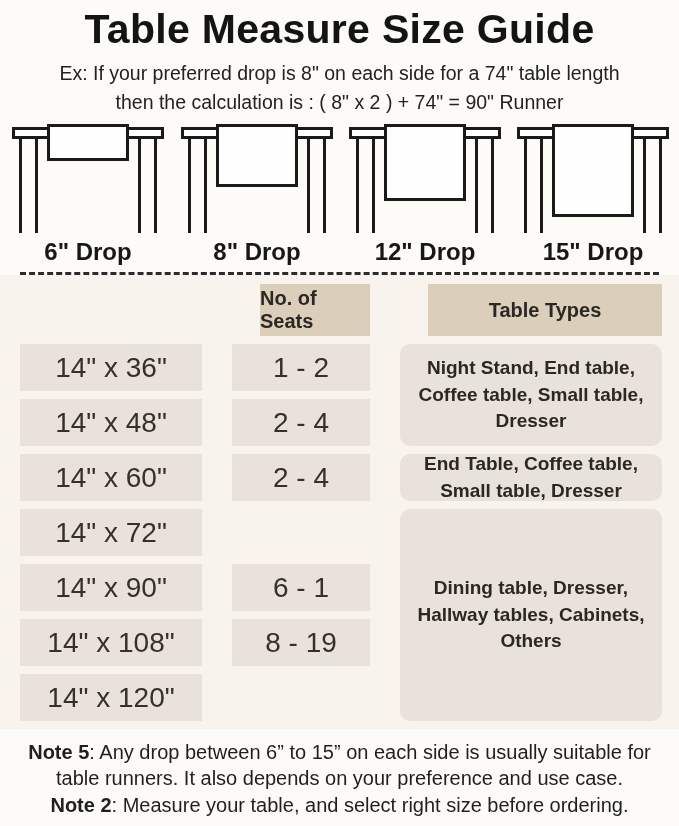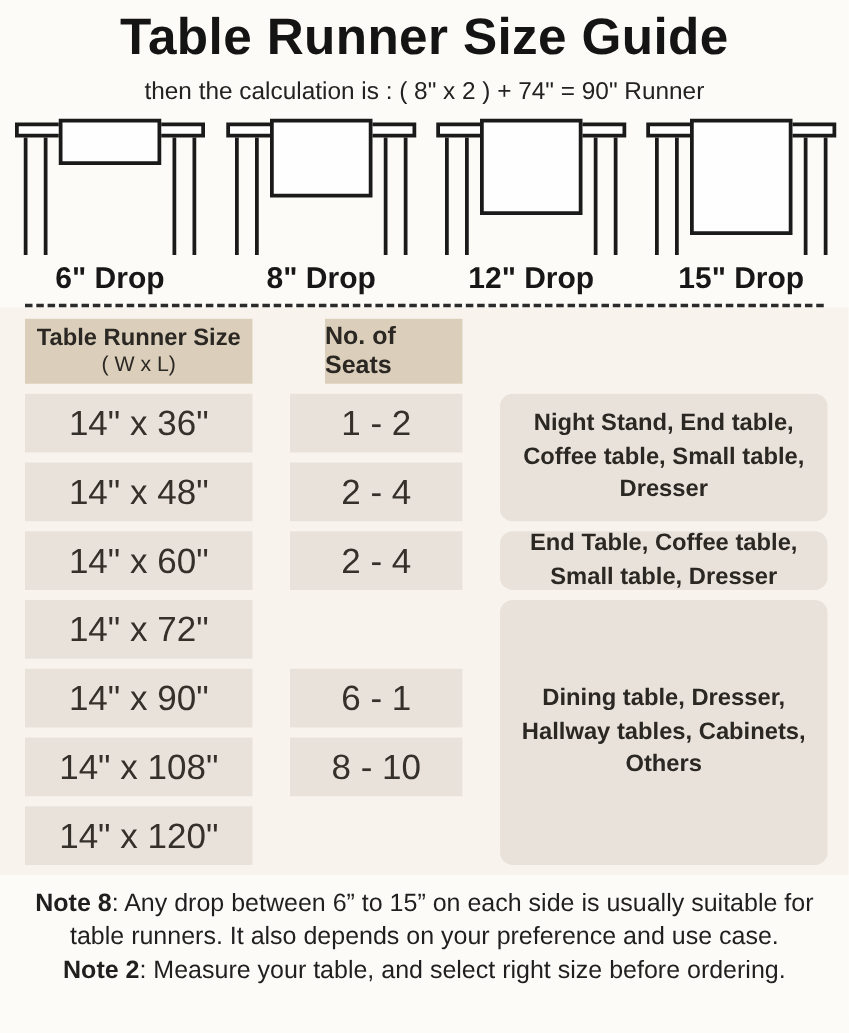--- a/index.html
+++ b/index.html
@@ -49,21 +49,22 @@
   .notes-band{padding:10px 6px 0;text-align:center;}
   .note{font-size:20px;line-height:1.32;margin:0 auto;max-width:662px;color:#1f1f1f;}
   .note b{font-weight:bold;}
 </style>
 </head>
 <body>
 
 <div class="page">
 
   <section class="top-band">
-    <h1 class="title">Table Runner Size Guide</h1>
+    <h1 class="title">Table Measure Size Guide</h1>
+    <p class="ex-line">Ex: If your preferred drop is 8" on each side for a 74" table length</p>
     <p class="ex-line">then the calculation is : ( 8" x 2 ) + 74" = 90" Runner</p>
 
     <div class="diagrams">
 
       <div class="diagram-unit u1">
         <div class="tableviz drop-6">
           <div class="leg l1"></div>
           <div class="leg l2"></div>
           <div class="leg r1"></div>
           <div class="leg r2"></div>
@@ -110,50 +111,47 @@
       </div>
 
     </div>
 
     <div class="dashed-divider"></div>
   </section>
 
   <section class="table-band">
     <div class="size-table">
 
-      <div class="hcell" style="grid-column:1;grid-row:1">
-        <span class="h-main">Table Runner Size</span>
-        <span class="h-sub">( W x L)</span>
-      </div>
       <div class="hcell simple" style="grid-column:2;grid-row:1">No. of Seats</div>
+      <div class="hcell simple" style="grid-column:3;grid-row:1">Table Types</div>
 
       <div class="cell size" style="grid-column:1;grid-row:2">14" x 36"</div>
       <div class="cell seats" style="grid-column:2;grid-row:2">1 - 2</div>
 
       <div class="cell size" style="grid-column:1;grid-row:3">14" x 48"</div>
       <div class="cell seats" style="grid-column:2;grid-row:3">2 - 4</div>
 
       <div class="cell size" style="grid-column:1;grid-row:4">14" x 60"</div>
       <div class="cell seats" style="grid-column:2;grid-row:4">2 - 4</div>
 
       <div class="cell size" style="grid-column:1;grid-row:5">14" x 72"</div>
 
       <div class="cell size" style="grid-column:1;grid-row:6">14" x 90"</div>
       <div class="cell seats" style="grid-column:2;grid-row:6">6 - 1</div>
 
       <div class="cell size" style="grid-column:1;grid-row:7">14" x 108"</div>
-      <div class="cell seats" style="grid-column:2;grid-row:7">8 - 10</div>
+      <div class="cell seats" style="grid-column:2;grid-row:7">8 - 19</div>
 
       <div class="cell size" style="grid-column:1;grid-row:8">14" x 120"</div>
 
       <div class="cell types" style="grid-column:3;grid-row:2 / span 2">Night Stand, End table, Coffee table, Small table, Dresser</div>
       <div class="cell types" style="grid-column:3;grid-row:4">End Table, Coffee table, Small table, Dresser</div>
       <div class="cell types" style="grid-column:3;grid-row:5 / span 4">Dining table, Dresser, Hallway tables, Cabinets, Others</div>
 
     </div>
   </section>
 
   <section class="notes-band">
-    <p class="note"><b>Note 8</b><span>: Any drop between 6” to 15” on each side is usually suitable for table runners. It also depends on your preference and use case.</span></p>
+    <p class="note"><b>Note 5</b><span>: Any drop between 6” to 15” on each side is usually suitable for table runners. It also depends on your preference and use case.</span></p>
     <p class="note"><b>Note 2</b><span>: Measure your table, and select right size before ordering.</span></p>
   </section>
 
 </div>
 
 </body></html>

